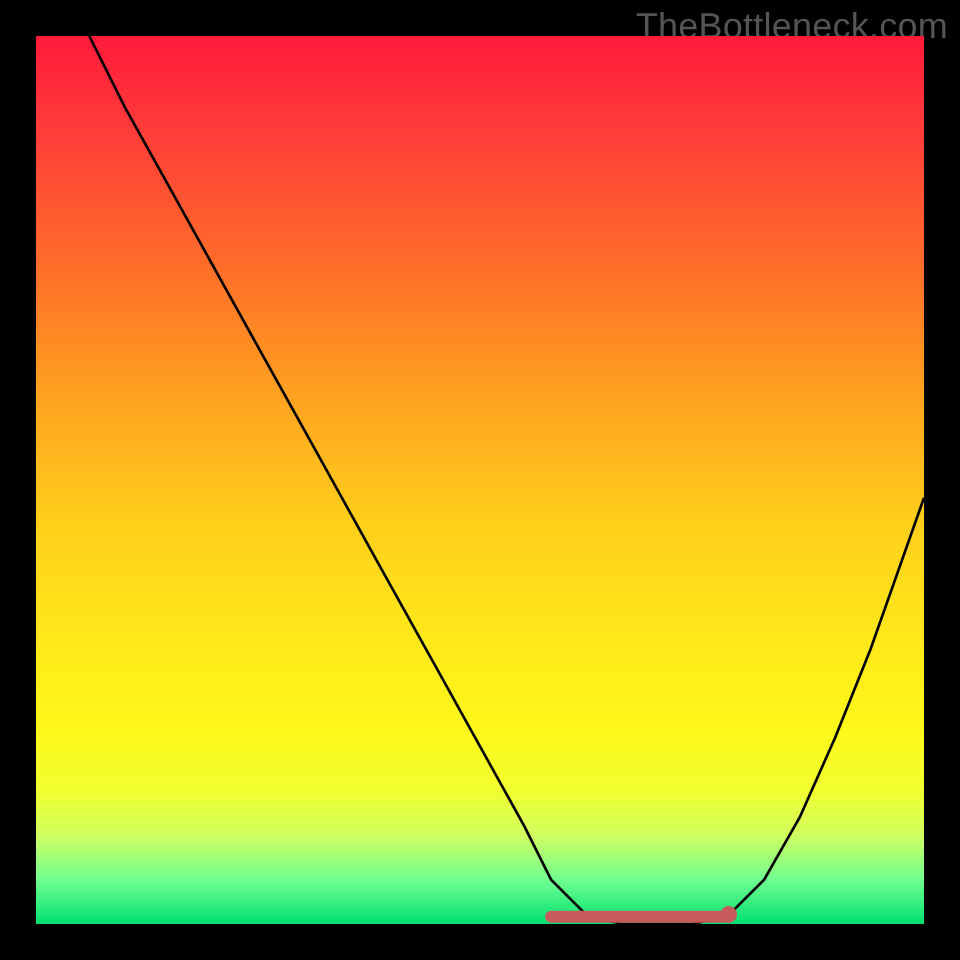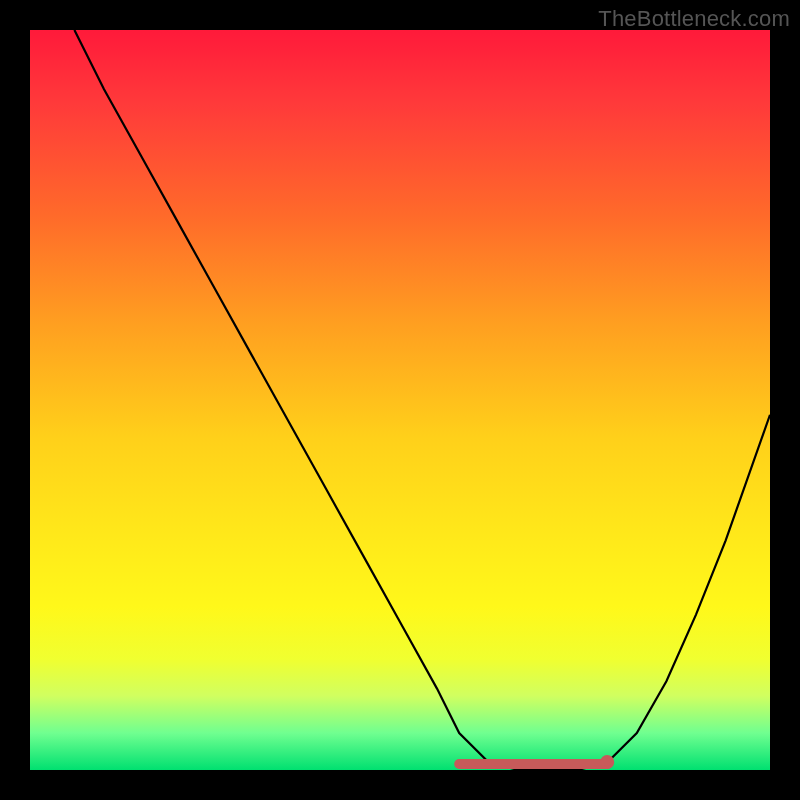--- a/index.html
+++ b/index.html
@@ -15,21 +15,21 @@
     position: relative;
     width: 800px;
     height: 800px;
     background: #000;
   }
   .watermark {
     position: absolute;
     top: 6px;
     right: 10px;
     color: #555;
-    font-size: 22px;
+    font-size: 30px;
     font-weight: 500;
     letter-spacing: 0.2px;
   }
   .plot-area {
     position: absolute;
     left: 30px;
     top: 30px;
     width: 740px;
     height: 740px;
     background: linear-gradient(to bottom,

